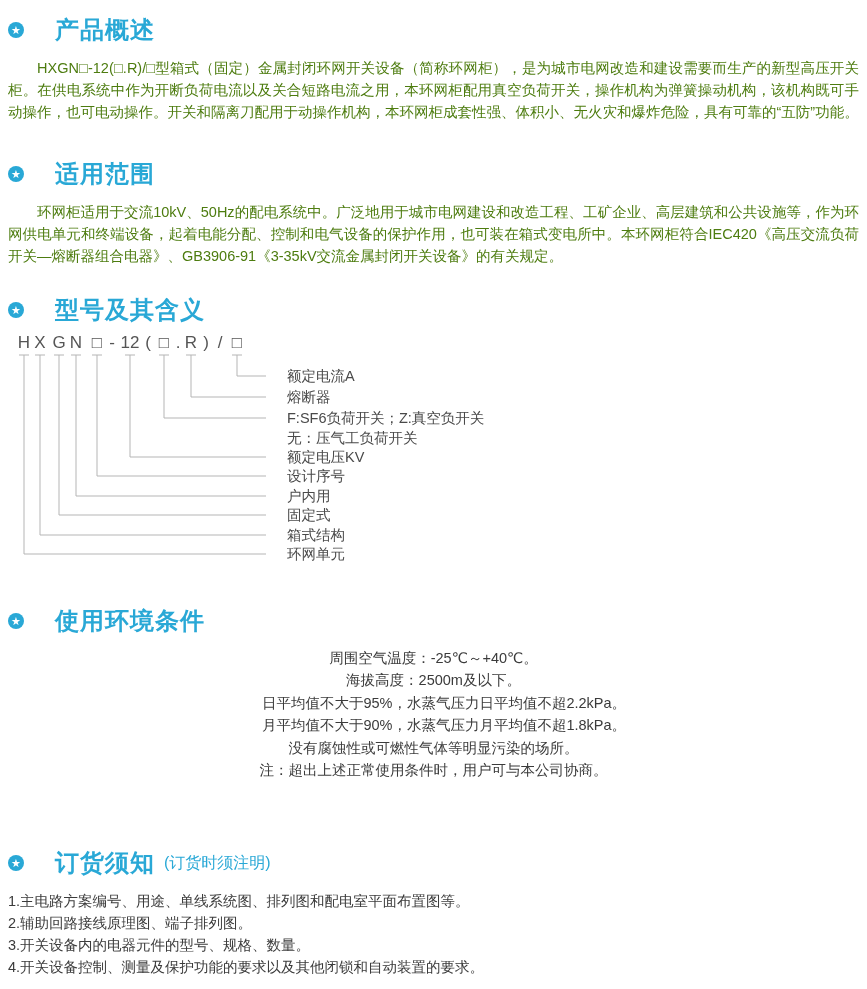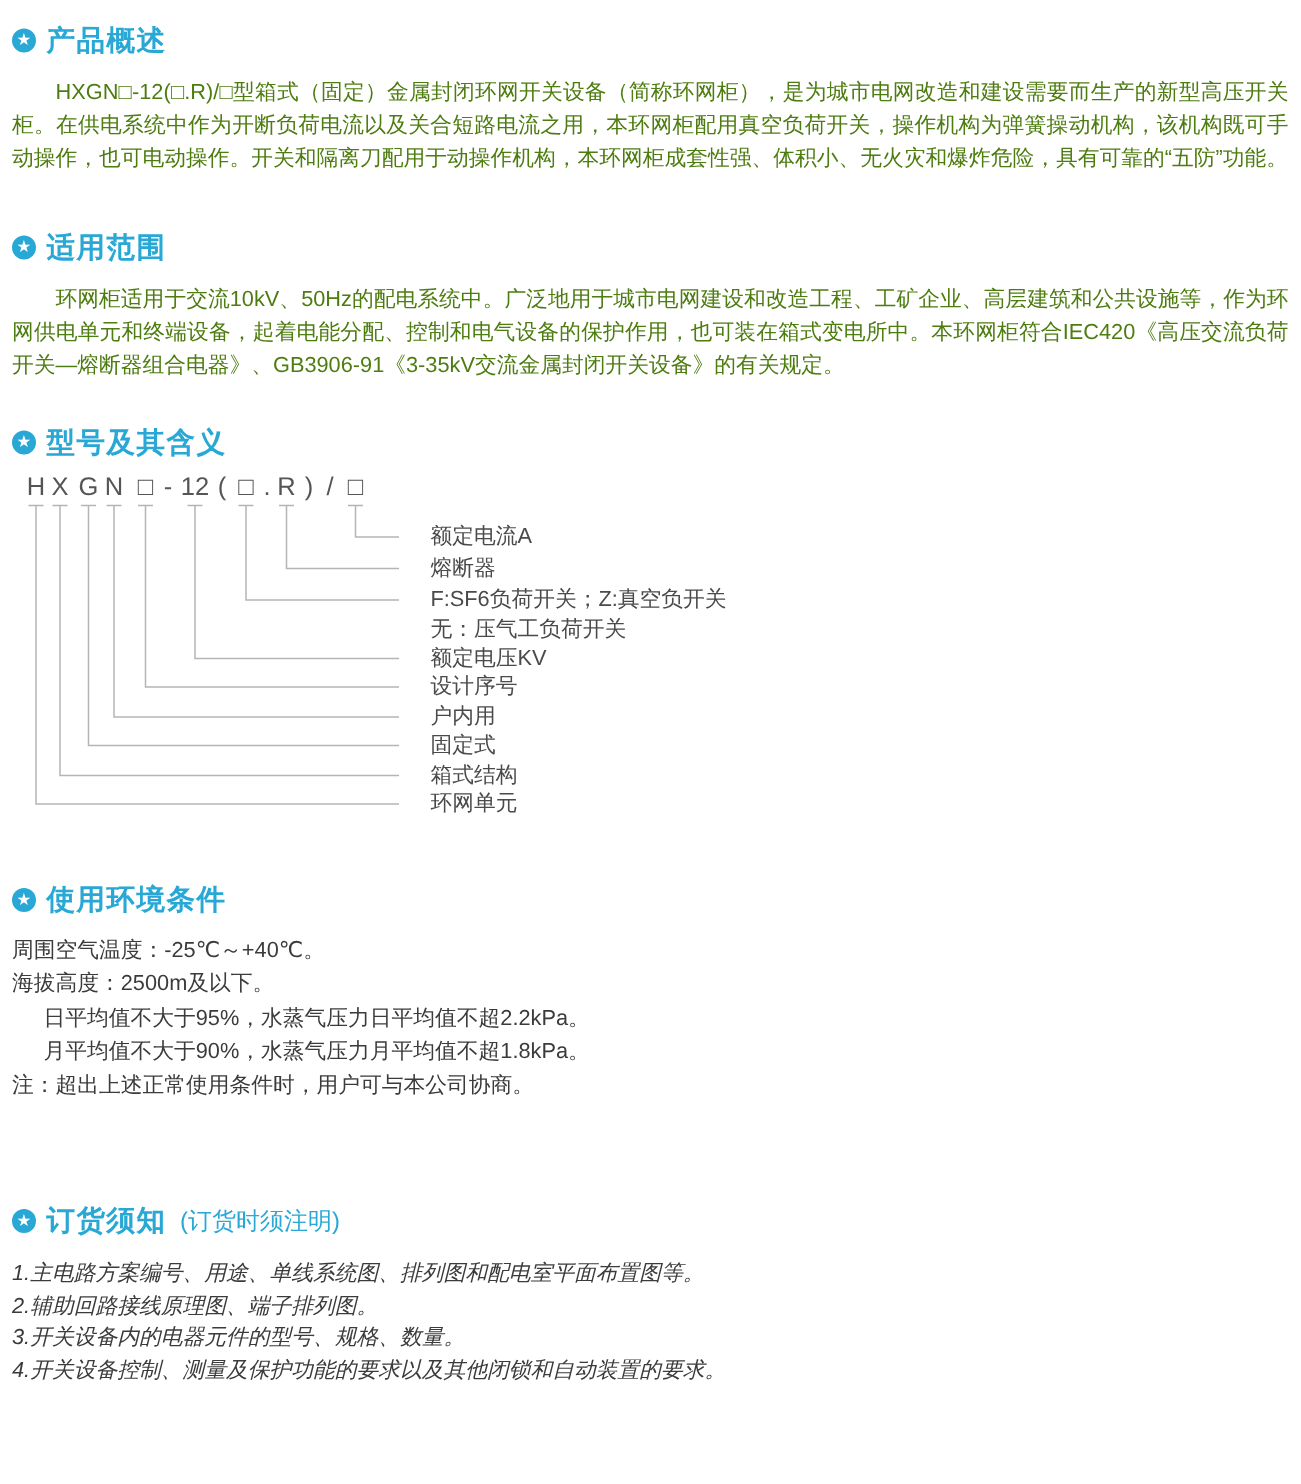--- a/index.html
+++ b/index.html
@@ -21,23 +21,24 @@
     width: 16px; height: 16px;
     border-radius: 50%;
     background: #29a8d6;
     color: #ffffff;
     font-size: 11px;
     line-height: 16px;
     text-align: center;
     flex: 0 0 16px;
   }
   .section-title {
-    font-size: 19px;
+    font-size: 24px;
     font-weight: bold;
     letter-spacing: 1px;
+    margin-left: 24px;
   }
   .section-subtitle {
     font-size: 16px;
     font-weight: normal;
     margin-left: 2px;
   }
   .para {
     margin-top: 11px;
     font-size: 14.5px;
     line-height: 22px;
@@ -72,33 +73,32 @@
     position: absolute;
     left: 263px;
     font-size: 14.5px;
     line-height: 20px;
     color: #4a4a4a;
     white-space: nowrap;
     margin-left: 16px;
   }
 
   
-  .plain-list { margin-top: 10px; }
+  .plain-list { margin-top: 10px; text-align: center; }
   .plain-list .line {
     font-size: 14.5px;
     line-height: 22.4px;
     color: #3b3b3b;
   }
   .plain-list .line.indent { padding-left: 21px; }
   .order-list { margin-top: 12px; }
   .order-list .line {
     font-size: 14.5px;
     line-height: 21.7px;
     color: #3b3b3b;
-    font-style: italic;
   }
 </style>
 </head>
 <body>
 
 <div class="section" id="sec-overview">
   <div class="section-header">
     <span class="bullet-icon">★</span>
     <span class="section-title">产品概述</span>
   </div>
@@ -166,20 +166,21 @@
 <div class="section" id="sec-environment">
   <div class="section-header">
     <span class="bullet-icon">★</span>
     <span class="section-title">使用环境条件</span>
   </div>
   <div class="plain-list">
     <div class="line">周围空气温度：-25℃～+40℃。</div>
     <div class="line">海拔高度：2500m及以下。</div>
     <div class="line indent">日平均值不大于95%，水蒸气压力日平均值不超2.2kPa。</div>
     <div class="line indent">月平均值不大于90%，水蒸气压力月平均值不超1.8kPa。</div>
+    <div class="line">没有腐蚀性或可燃性气体等明显污染的场所。</div>
     <div class="line">注：超出上述正常使用条件时，用户可与本公司协商。</div>
   </div>
 </div>
 
 <div class="section" id="sec-ordering">
   <div class="section-header">
     <span class="bullet-icon">★</span>
     <span class="section-title">订货须知</span>
     <span class="section-subtitle">(订货时须注明)</span>
   </div>

